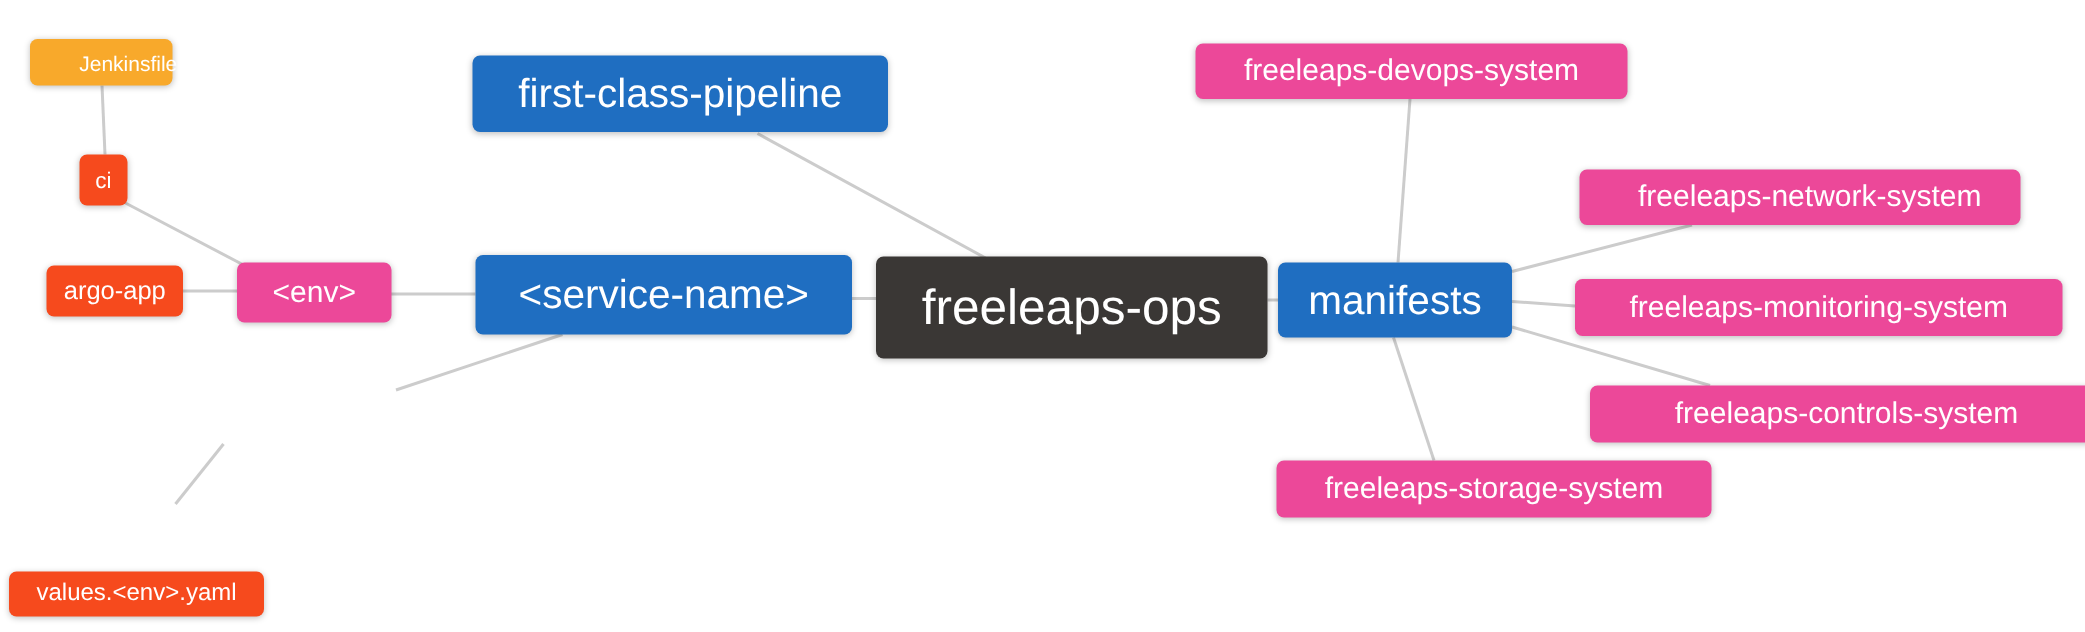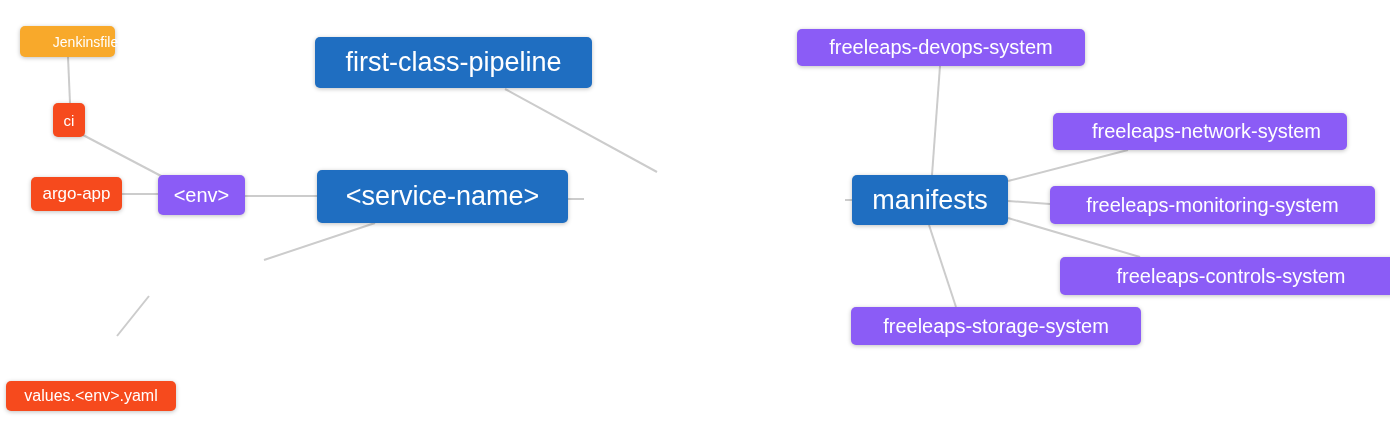--- a/index.html
+++ b/index.html
@@ -16,29 +16,29 @@
     position:absolute;z-index:1;
     display:flex;align-items:center;justify-content:center;
     color:#ffffff;
     border-radius:5px;
     box-shadow:0 1px 4px rgba(0,0,0,0.25);
     white-space:nowrap;
     cursor:default;
     box-sizing:border-box;
   }
   .c-blue{background:#1f6ec1;}
-  .c-green{background:#8b5cf6;}
+  .c-green{background:#ec4899;}
   .c-red{background:#f64a1d;}
   .c-orange{background:#f8a92b;padding-left:36px;}
   .c-dark{background:#3a3735;}
 
   .n-jenkinsfile{left:20px;top:26px;width:95px;height:31px;font-size:14px;}
   .n-ci{left:53px;top:103px;width:32px;height:34px;font-size:15px;}
   .n-argo-app{left:31px;top:177px;width:91px;height:34px;font-size:17px;}
-  .n-env{left:158px;top:175px;width:87px;height:40px;font-size:20px;}
+  .n-env{left:158px;top:175px;width:103px;height:40px;font-size:20px;}
   .n-first-class-pipeline{left:315px;top:37px;width:277px;height:51px;font-size:27px;}
   .n-service-name{left:317px;top:170px;width:251px;height:53px;font-size:27px;}
   .n-freeleaps-ops{left:584px;top:171px;width:261px;height:68px;font-size:33px;}
   .n-manifests{left:852px;top:175px;width:156px;height:50px;font-size:27px;}
   .n-helm-pkg{left:147px;top:257px;width:118px;height:40px;font-size:20px;}
   .n-values-env-yaml{left:6px;top:334px;width:170px;height:30px;font-size:16px;margin-top:47px;}
   .n-devops{left:797px;top:29px;width:288px;height:37px;font-size:20px;}
   .n-network{left:1053px;top:113px;width:294px;height:37px;font-size:20px;padding-left:13px;}
   .n-monitoring{left:1050px;top:186px;width:325px;height:38px;font-size:20px;}
   .n-controls{left:1060px;top:257px;width:342px;height:38px;font-size:20px;}
@@ -65,20 +65,21 @@
     <line x1="1008" y1="218" x2="1140" y2="257"></line>
     <line x1="929" y1="225" x2="956" y2="307"></line>
   </svg>
 
   <div class="node c-orange n-jenkinsfile">Jenkinsfile</div>
   <div class="node c-red n-ci">ci</div>
   <div class="node c-red n-argo-app">argo-app</div>
   <div class="node c-green n-env">&lt;env&gt;</div>
   <div class="node c-blue n-first-class-pipeline">first-class-pipeline</div>
   <div class="node c-blue n-service-name">&lt;service-name&gt;</div>
+  <div class="node c-dark n-freeleaps-ops">freeleaps-ops</div>
   <div class="node c-blue n-manifests">manifests</div>
   <div class="node c-red n-values-env-yaml">values.&lt;env&gt;.yaml</div>
   <div class="node c-green n-devops">freeleaps-devops-system</div>
   <div class="node c-green n-network">freeleaps-network-system</div>
   <div class="node c-green n-monitoring">freeleaps-monitoring-system</div>
   <div class="node c-green n-controls">freeleaps-controls-system</div>
   <div class="node c-green n-storage">freeleaps-storage-system</div>
 
 </div>
 

